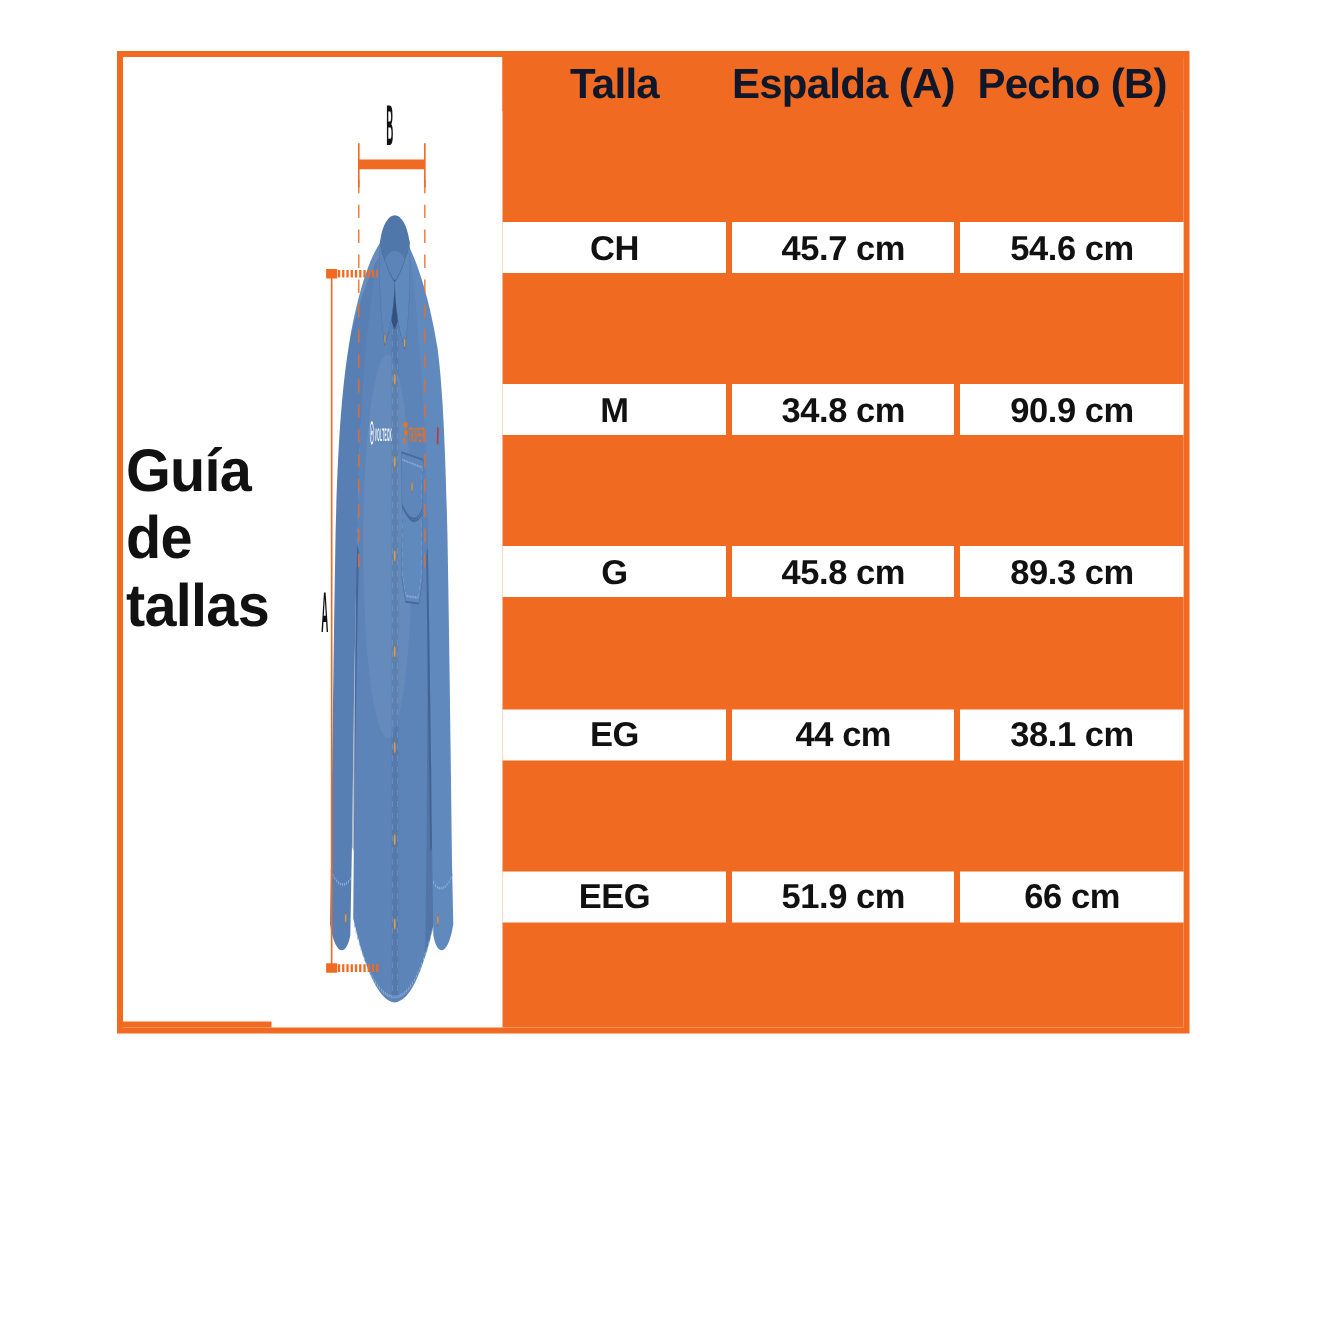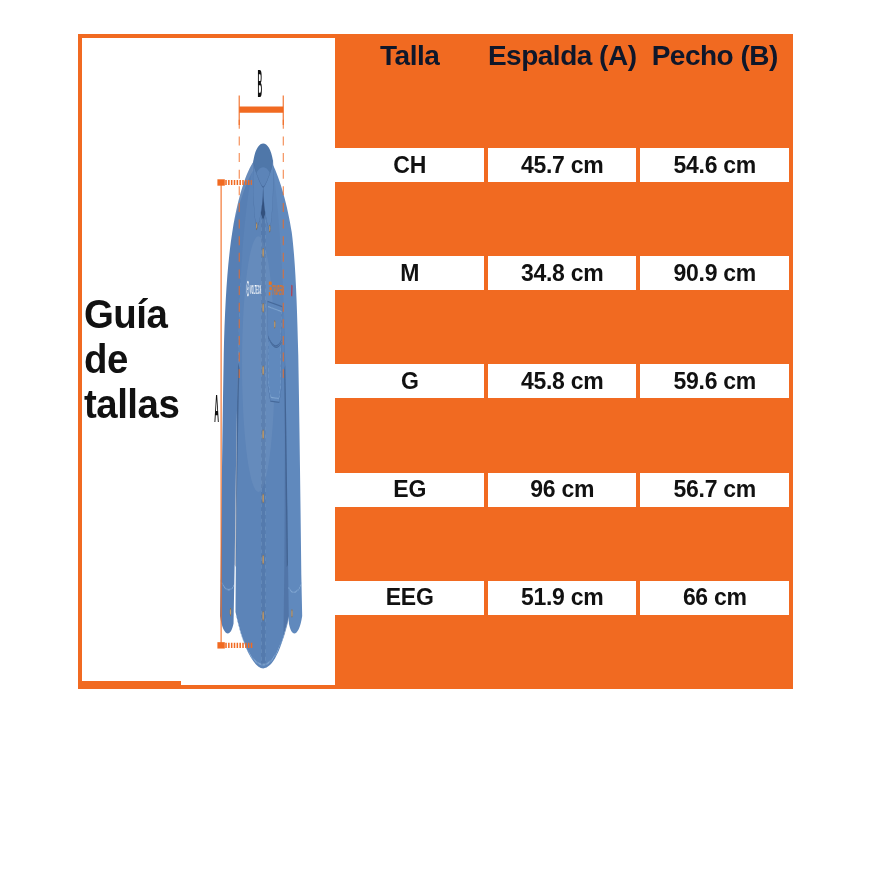--- a/index.html
+++ b/index.html
@@ -180,26 +180,26 @@
       <div class="cell">54.6 cm</div>
     </div>
     <div class="trow">
       <div class="cell">M</div>
       <div class="cell">34.8 cm</div>
       <div class="cell">90.9 cm</div>
     </div>
     <div class="trow">
       <div class="cell">G</div>
       <div class="cell">45.8 cm</div>
-      <div class="cell">59.6 cm</div>
+      <div class="cell">89.3 cm</div>
     </div>
     <div class="trow">
       <div class="cell">EG</div>
-      <div class="cell">96 cm</div>
-      <div class="cell">56.7 cm</div>
+      <div class="cell">44 cm</div>
+      <div class="cell">38.1 cm</div>
     </div>
     <div class="trow">
       <div class="cell">EEG</div>
       <div class="cell">51.9 cm</div>
       <div class="cell">66 cm</div>
     </div>
   </div>
 
 </div>
 

